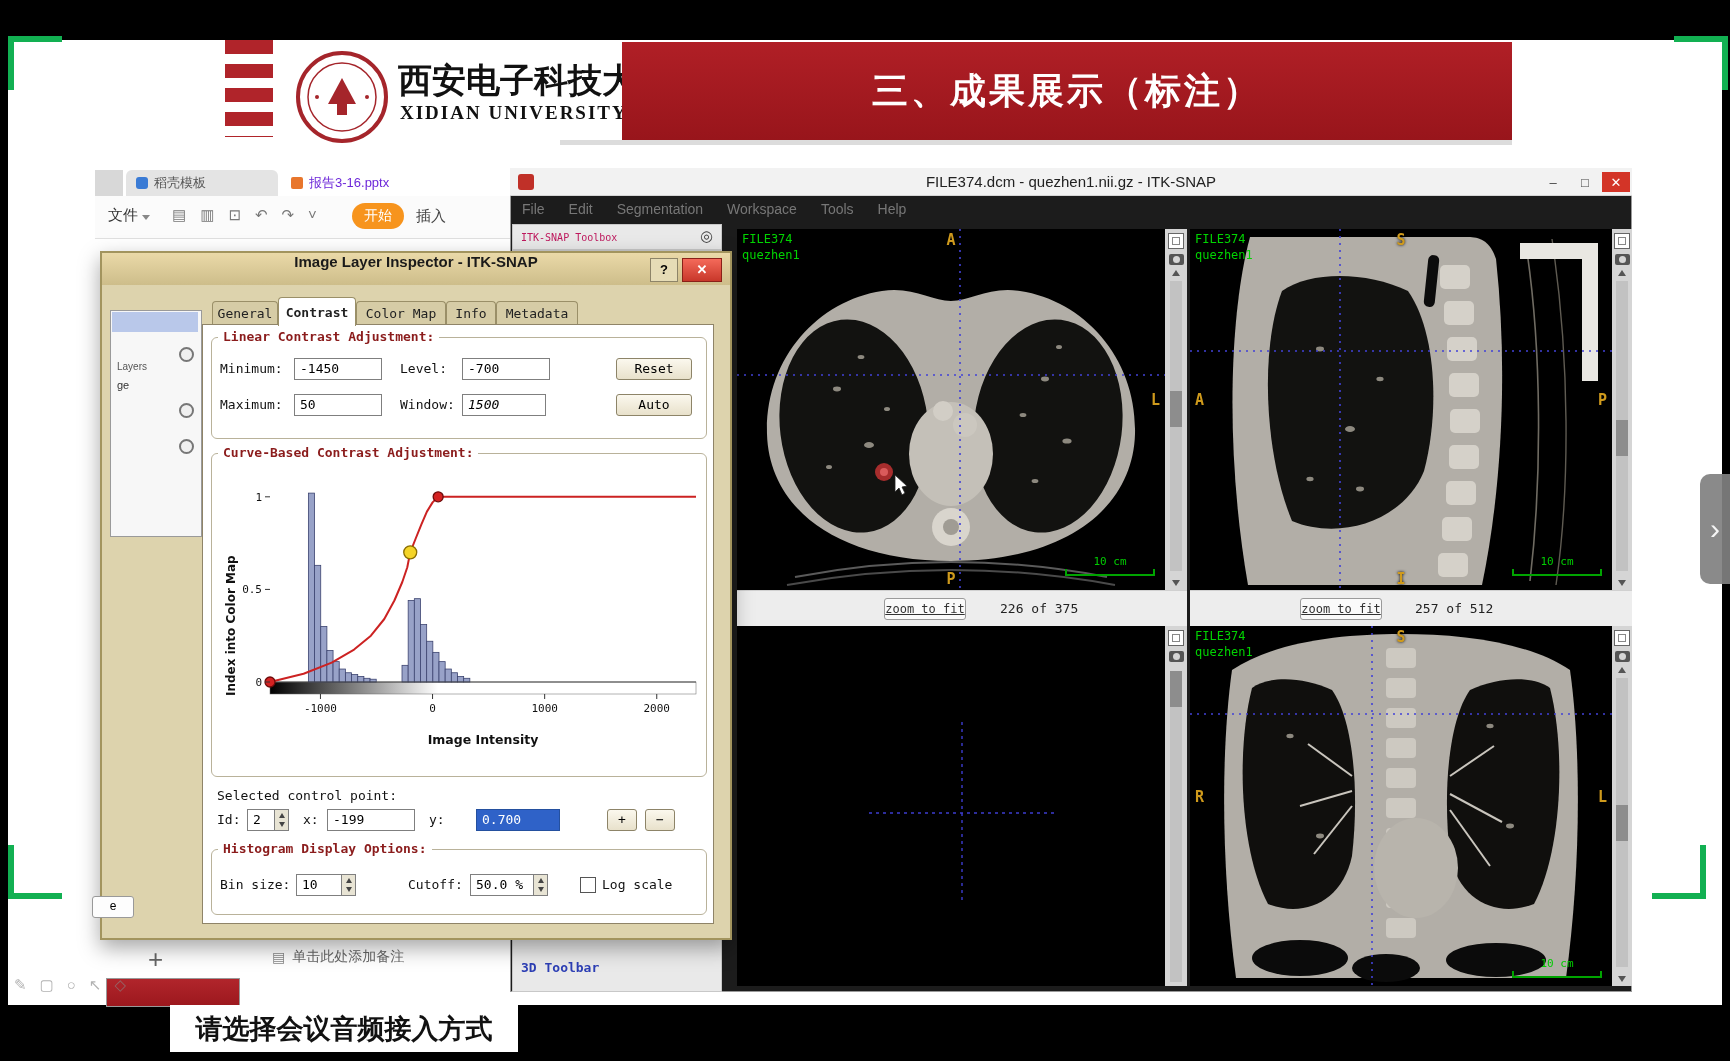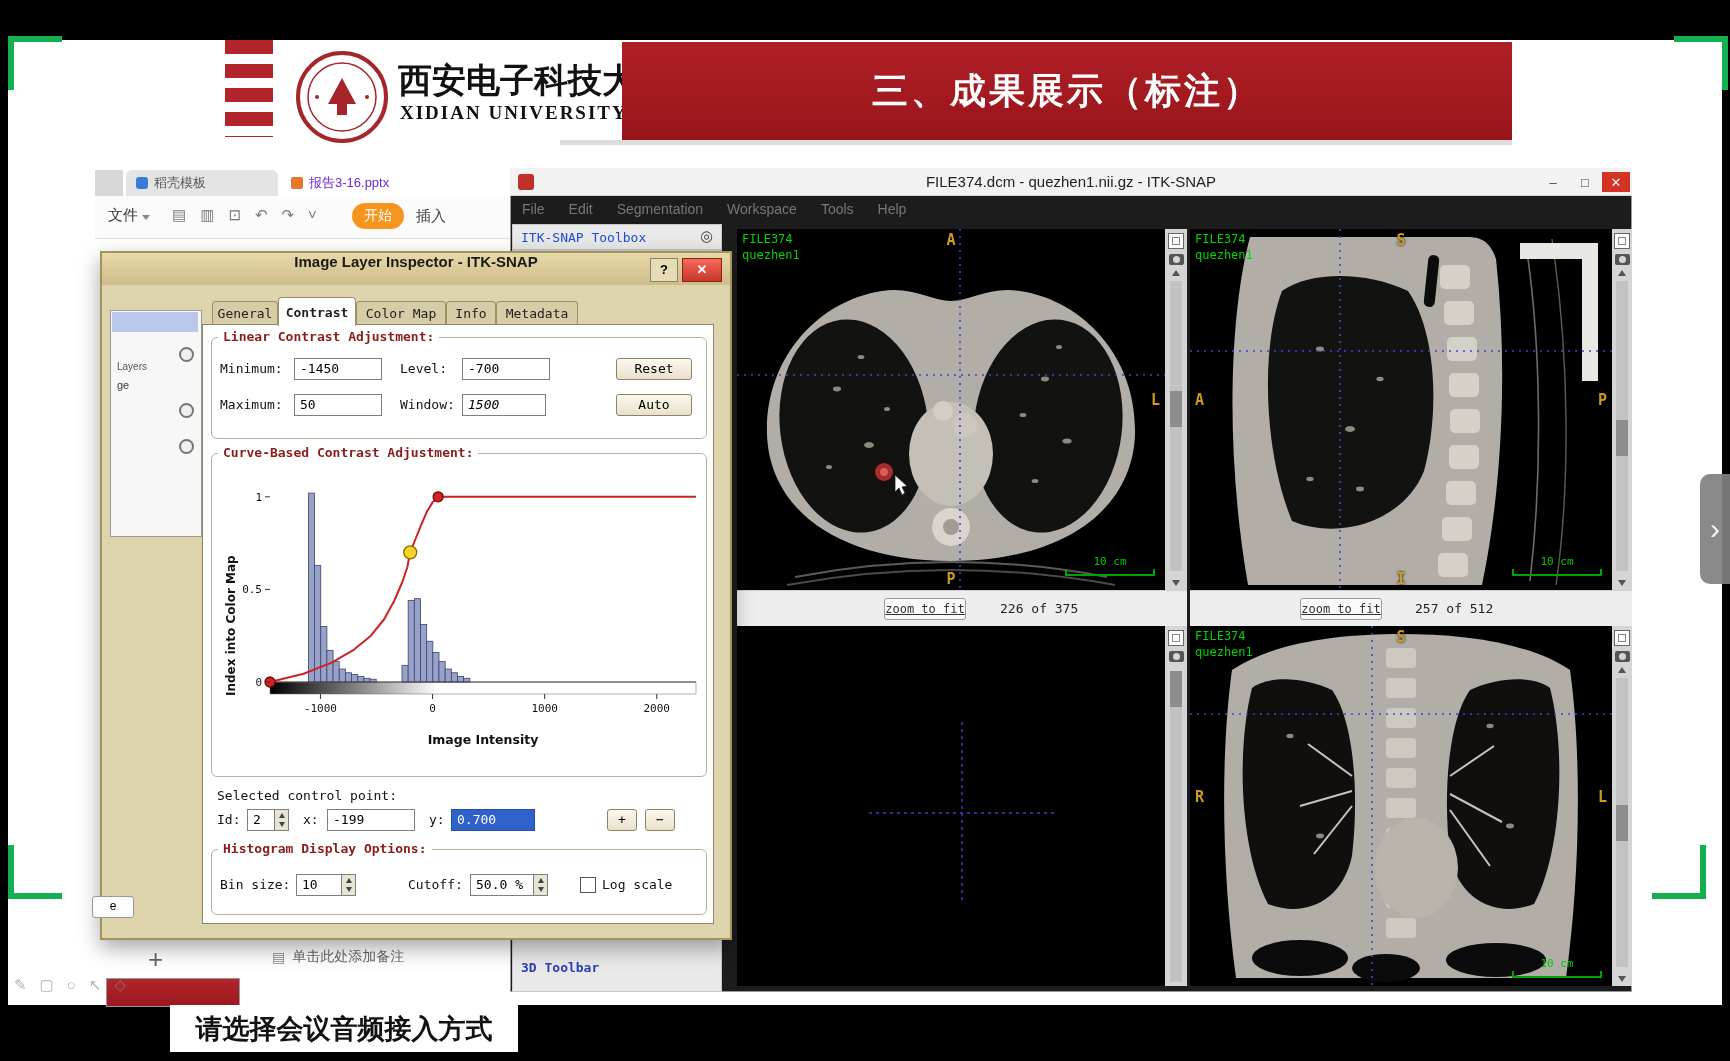--- a/index.html
+++ b/index.html
@@ -85,21 +85,21 @@
         text-align:center;line-height:24px;color:#222;box-sizing:border-box;}
   .dtab.active{top:44px;height:29px;background:#fff;line-height:30px;z-index:5;font-weight:bold;}
   #dcard{position:absolute;left:100px;top:71px;width:512px;height:600px;background:#fff;
          border:1px solid #8f8468;box-sizing:border-box;}
   .grp{position:absolute;border:1px solid #b9b29a;border-radius:6px;}
   .grp-title{position:absolute;top:-9px;left:6px;background:#fff;padding:0 5px;color:#8b1c1c;
              font:bold 13px "DejaVu Sans Mono",monospace;white-space:nowrap;}
   .dlbl{position:absolute;font:13px "DejaVu Sans Mono",monospace;color:#111;line-height:22px;}
   .dfield{position:absolute;height:22px;background:#fff;border:1px solid #7f7f7f;
           font:13px "DejaVu Sans Mono",monospace;line-height:20px;padding-left:5px;box-sizing:border-box;}
-  .dfield.sel{background:#2f62c8;color:#fff;border-color:#24509f;}
+  .dfield.sel{background:#2f62c8;color:#fff;border-color:#24509f;margin-left:25px;}
   .dbtn{position:absolute;height:22px;background:linear-gradient(#fbf8ee,#e8e1cb);
         border:1px solid #8d8468;border-radius:3px;font:13px "DejaVu Sans Mono",monospace;
         text-align:center;line-height:20px;box-sizing:border-box;}
   .spin{position:absolute;right:0;top:0;bottom:0;width:13px;border-left:1px solid #7f7f7f;
         background:#e8e4d4;display:flex;flex-direction:column;align-items:center;justify-content:space-evenly;}
   .sp-up{width:0;height:0;border-left:3.5px solid transparent;border-right:3.5px solid transparent;
          border-bottom:5px solid #444;}
   .sp-dn{width:0;height:0;border-left:3.5px solid transparent;border-right:3.5px solid transparent;
          border-top:5px solid #444;}
   .chk{position:absolute;width:14px;height:14px;background:#fff;border:1px solid #555;}
@@ -188,21 +188,21 @@
     <span>File</span>
     <span>Edit</span>
     <span>Segmentation</span>
     <span>Workspace</span>
     <span>Tools</span>
     <span>Help</span>
   </div>
 
   <div class="panel" style="left:512px;top:250px;width:210px;height:685px;"></div>
   <div class="panel" style="left:512px;top:224px;width:210px;height:26px;display:flex;align-items:center;">
-    <span class="mono" style="font-size:13px;color:#1d4ed8;padding-left:8px;">ITK-SNAP Toolbox</span>
+    <span class="mono" style="font-size:10px;color:#be185d;padding-left:8px;">ITK-SNAP Toolbox</span>
   </div>
   <div class="abs" style="left:700px;top:227px;font-size:15px;color:#444;">◎</div>
   <div class="panel" style="left:512px;top:935px;width:210px;height:57px;">
     <span class="mono" style="position:absolute;left:8px;top:24px;font-size:13px;font-weight:bold;color:#2d3fb5;">3D Toolbar</span>
   </div>
 
   <div class="view" style="left:737px;top:229px;width:428px;height:361px;">
     <svg width="428" height="361" viewBox="0 0 428 361" preserveAspectRatio="none">
       <rect width="428" height="361" fill="#000"></rect>
       <path d="M30,205 C28,130 80,72 145,62 C175,57 195,72 214,72 C233,72 253,57 283,62 C348,72 400,130 398,205 C396,278 330,332 214,332 C98,332 32,278 30,205 Z" fill="#b2aea7"></path>

